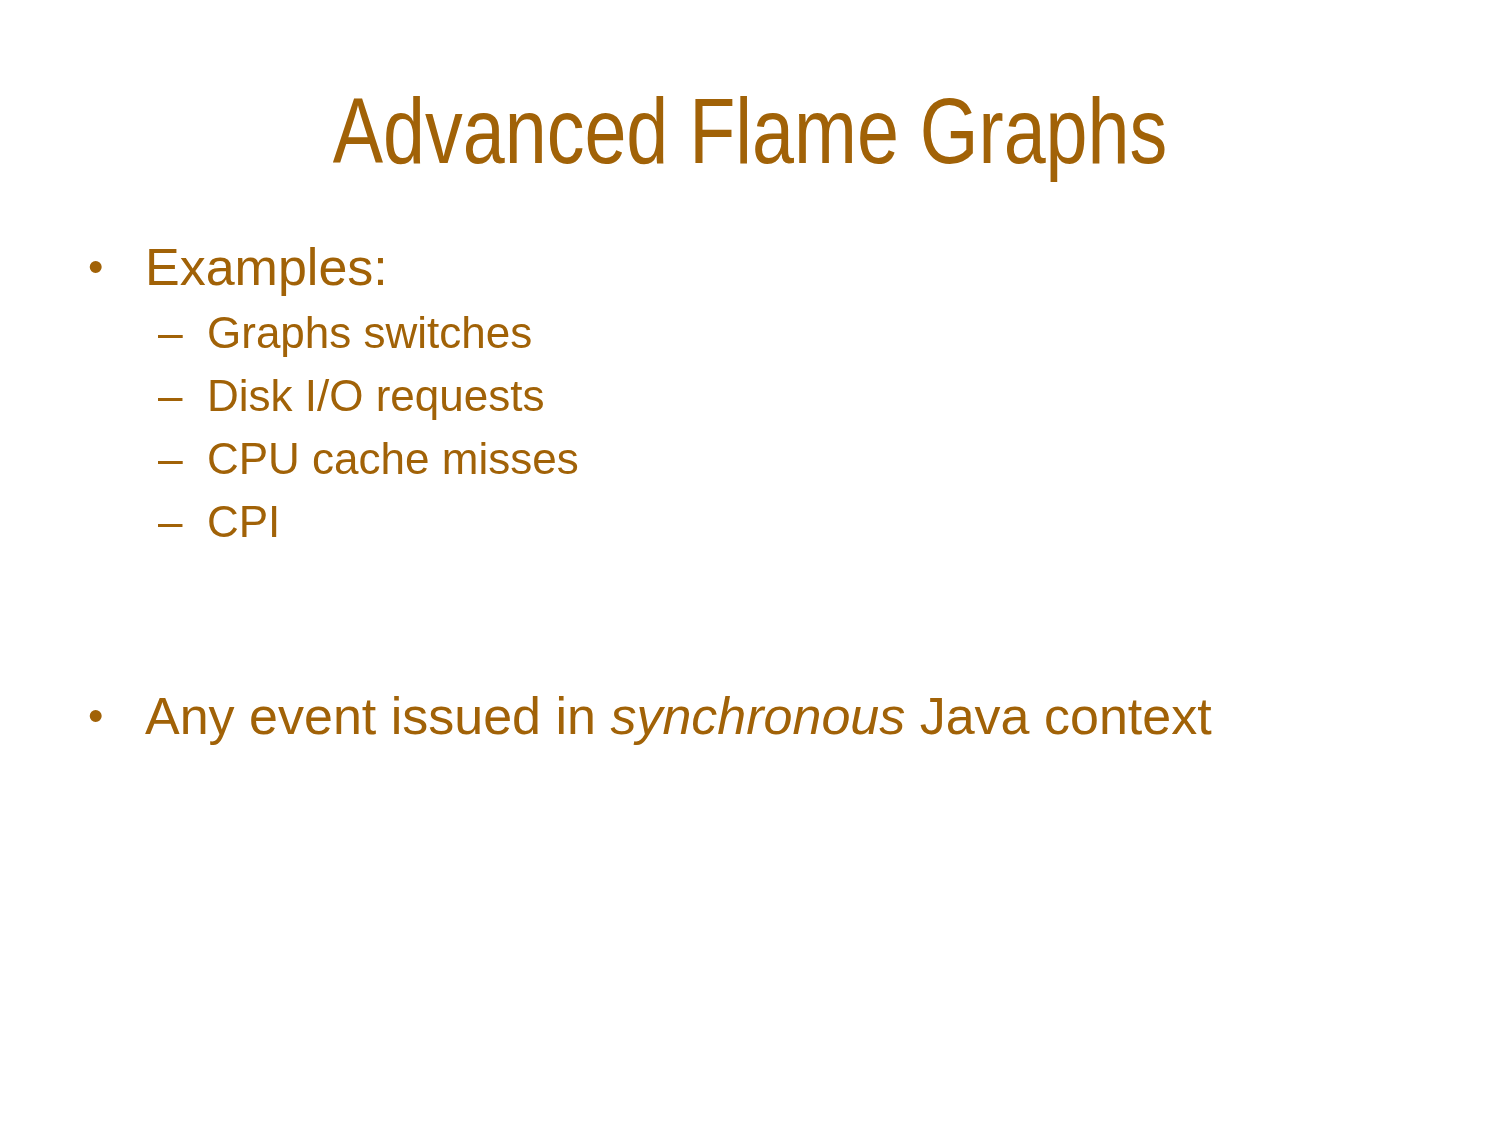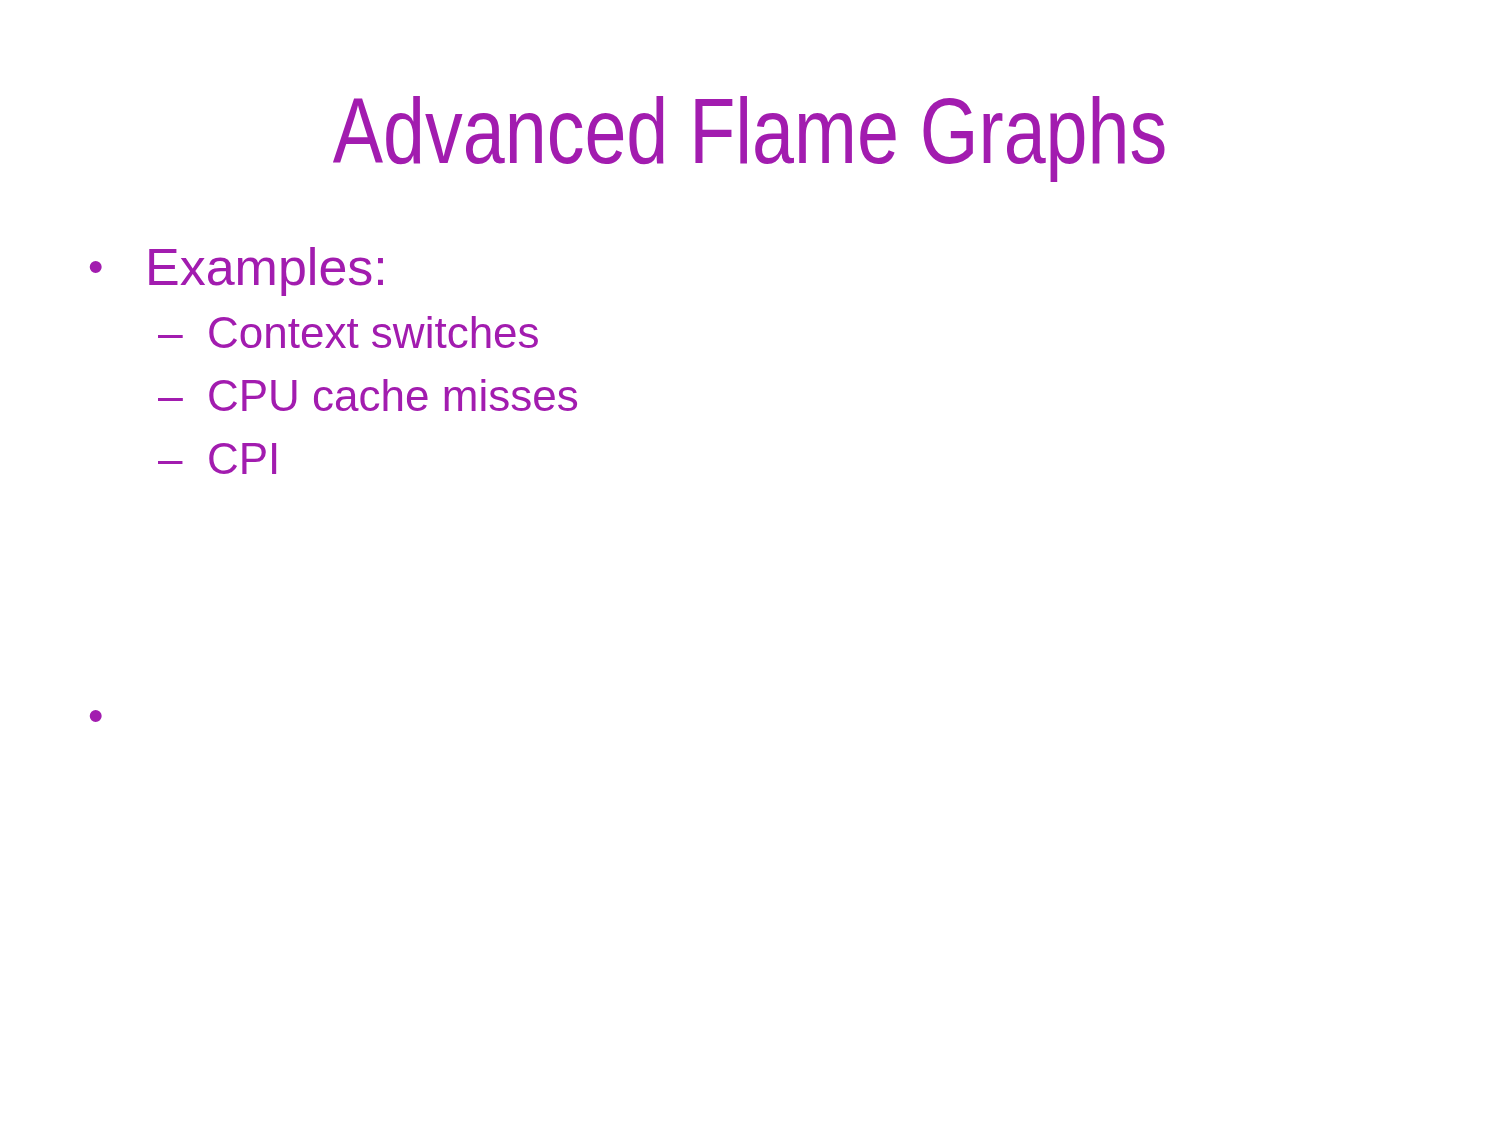--- a/index.html
+++ b/index.html
@@ -5,21 +5,21 @@
   html, body {
     margin: 0;
     padding: 0;
     background: #ffffff;
   }
   .slide {
     position: relative;
     width: 1500px;
     height: 1125px;
     background: #ffffff;
-    color: #a21caf;
+    color: #a16207;
     font-family: "Liberation Sans", "DejaVu Sans", sans-serif;
     overflow: hidden;
   }
   
   .title {
     position: absolute;
     top: 76px;
     left: 0;
     width: 100%;
     margin: 0;
@@ -89,35 +89,37 @@
     <span class="marker">•</span>
     <span class="text">Examples:</span>
   </div>
 
   <ul class="sub">
     <li>
       <span class="dash">–</span>
     </li>
     <li>
       <span class="dash">–</span>
-      <span>Context switches</span>
+      <span>Graphs switches</span>
     </li>
     <li>
       <span class="dash">–</span>
+      <span>Disk I/O requests</span>
     </li>
     <li>
       <span class="dash">–</span>
     </li>
     <li>
       <span class="dash">–</span>
       <span>CPU cache misses</span>
     </li>
     <li>
       <span class="dash">–</span>
       <span>CPI</span>
     </li>
   </ul>
 
   <div class="row row-closing">
     <span class="marker">•</span>
+    <span class="text"><span>Any event issued in </span><i class="italic-word">synchronous</i><span> Java context</span></span>
   </div>
 
 </div>
 
 </body></html>

